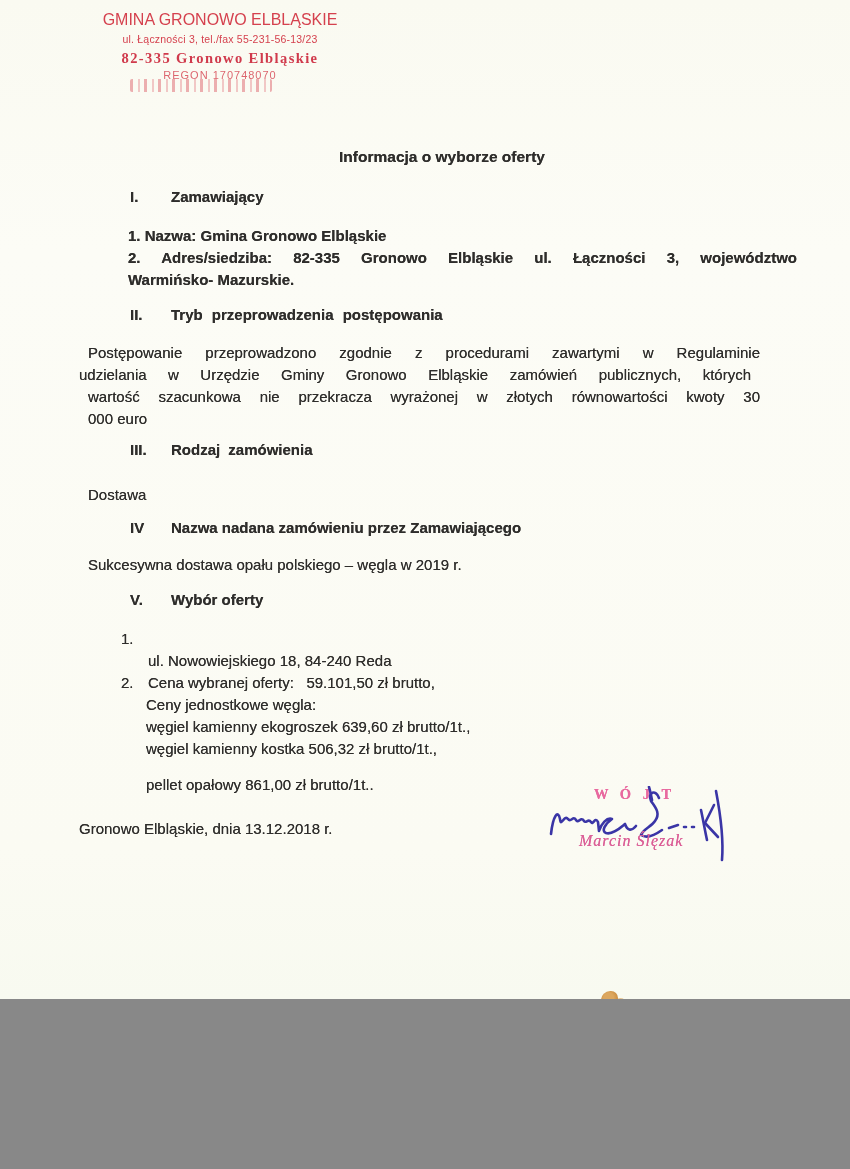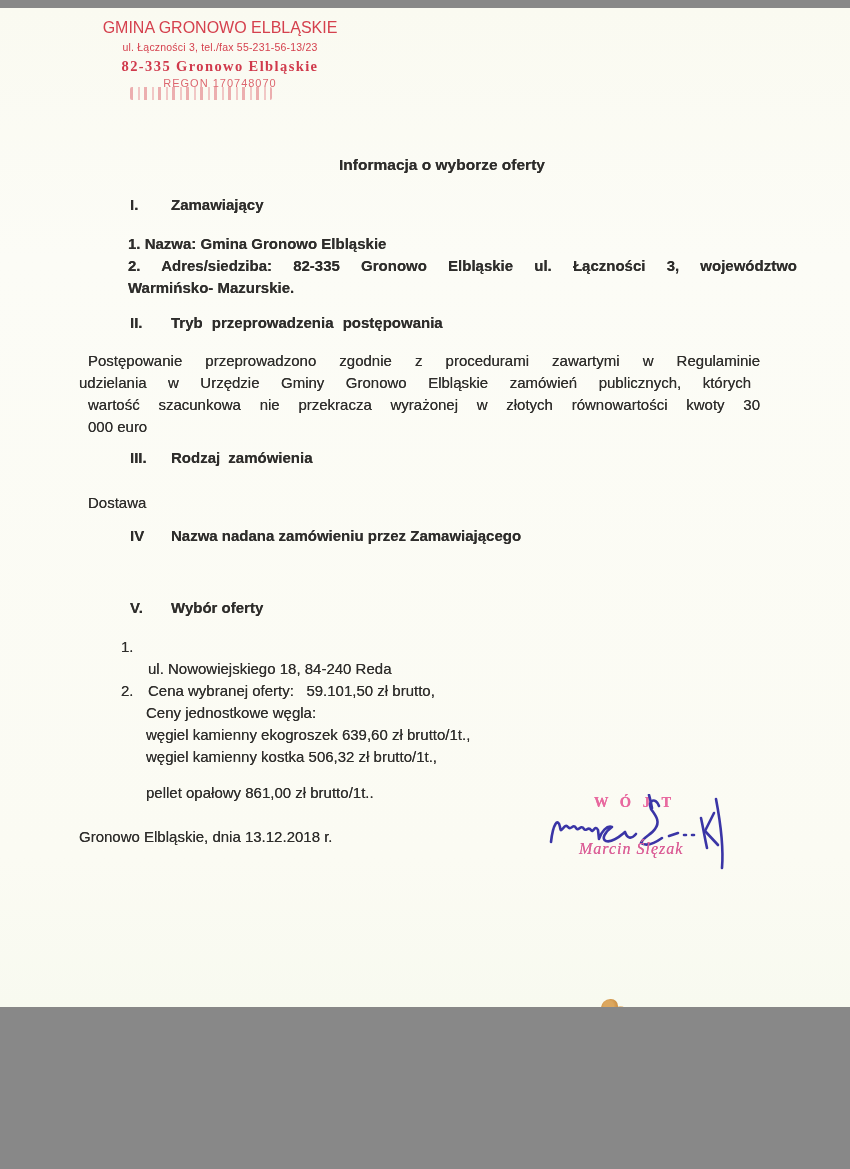--- a/index.html
+++ b/index.html
@@ -1,17 +1,17 @@
 <!DOCTYPE html>
 <html><head>
 <meta charset="utf-8">
 <style>
   html,body{margin:0;padding:0;background:#888;}
   .page{
-    position:relative;width:850px;height:999px;margin:8px auto;overflow:hidden;
+    position:relative;width:850px;height:999px;margin:0 auto;overflow:hidden;
     background:linear-gradient(180deg,#fafaf1 0%,#fcfcf6 25%,#fbfbf3 85%,#f8faf0 100%);
     font-family:"Liberation Sans",sans-serif;color:#2e2d2b;
   }
   .abs{position:absolute;line-height:1.25;}
   
   .stamp{left:84px;top:10px;width:272px;text-align:center;color:#d5414e;}
   .st2{font-size:10.5px;margin-top:3px;letter-spacing:.2px;}
   .st3{font-family:"Liberation Serif",serif;font-weight:700;font-size:14.5px;letter-spacing:1.4px;margin-top:3px;color:#d03a4c;}
   .st4{font-size:11px;letter-spacing:1px;margin-top:2px;opacity:.8;}
   .ref{left:63px;top:77px;font-size:13.5px;letter-spacing:.2px;color:#2c2b29;text-shadow:0 0 .4px #2c2b29;}
@@ -73,20 +73,21 @@
   <div class="abs body-txt just" style="left:79px;top:366px;width:672px;">udzielania w Urzędzie Gminy Gronowo Elbląskie zamówień publicznych, których</div>
   <div class="abs body-txt just" style="left:88px;top:388px;width:672px;">wartość szacunkowa nie przekracza wyrażonej w złotych równowartości kwoty 30</div>
   <div class="abs body-txt" style="left:88px;top:410px;">000 euro</div>
 
   <div class="abs body-txt bold" style="left:90px;top:441px;">III.</div>
   <div class="abs body-txt bold ws2" style="left:131px;top:441px;">Rodzaj zamówienia</div>
   <div class="abs body-txt" style="left:88px;top:486px;">Dostawa</div>
 
   <div class="abs body-txt bold" style="left:90px;top:519px;">IV</div>
   <div class="abs body-txt bold" style="left:131px;top:519px;">Nazwa nadana zamówieniu przez Zamawiającego</div>
+  <div class="abs body-txt" style="left:88px;top:556px;">Sukcesywna dostawa opału polskiego – węgla w 2019 r.</div>
 
   <div class="abs body-txt bold" style="left:90px;top:591px;">V.</div>
   <div class="abs body-txt bold" style="left:131px;top:591px;">Wybór oferty</div>
 
   <div class="abs body-txt" style="left:121px;top:630px;">1.</div>
   <div class="abs body-txt" style="left:148px;top:652px;">ul. Nowowiejskiego 18, 84-240 Reda</div>
 
   <div class="abs body-txt" style="left:121px;top:674px;">2.</div>
   <div class="abs body-txt pre" style="left:148px;top:674px;">Cena wybranej oferty:   59.101,50 zł brutto,</div>
   <div class="abs body-txt" style="left:146px;top:696px;">Ceny jednostkowe węgla:</div>

